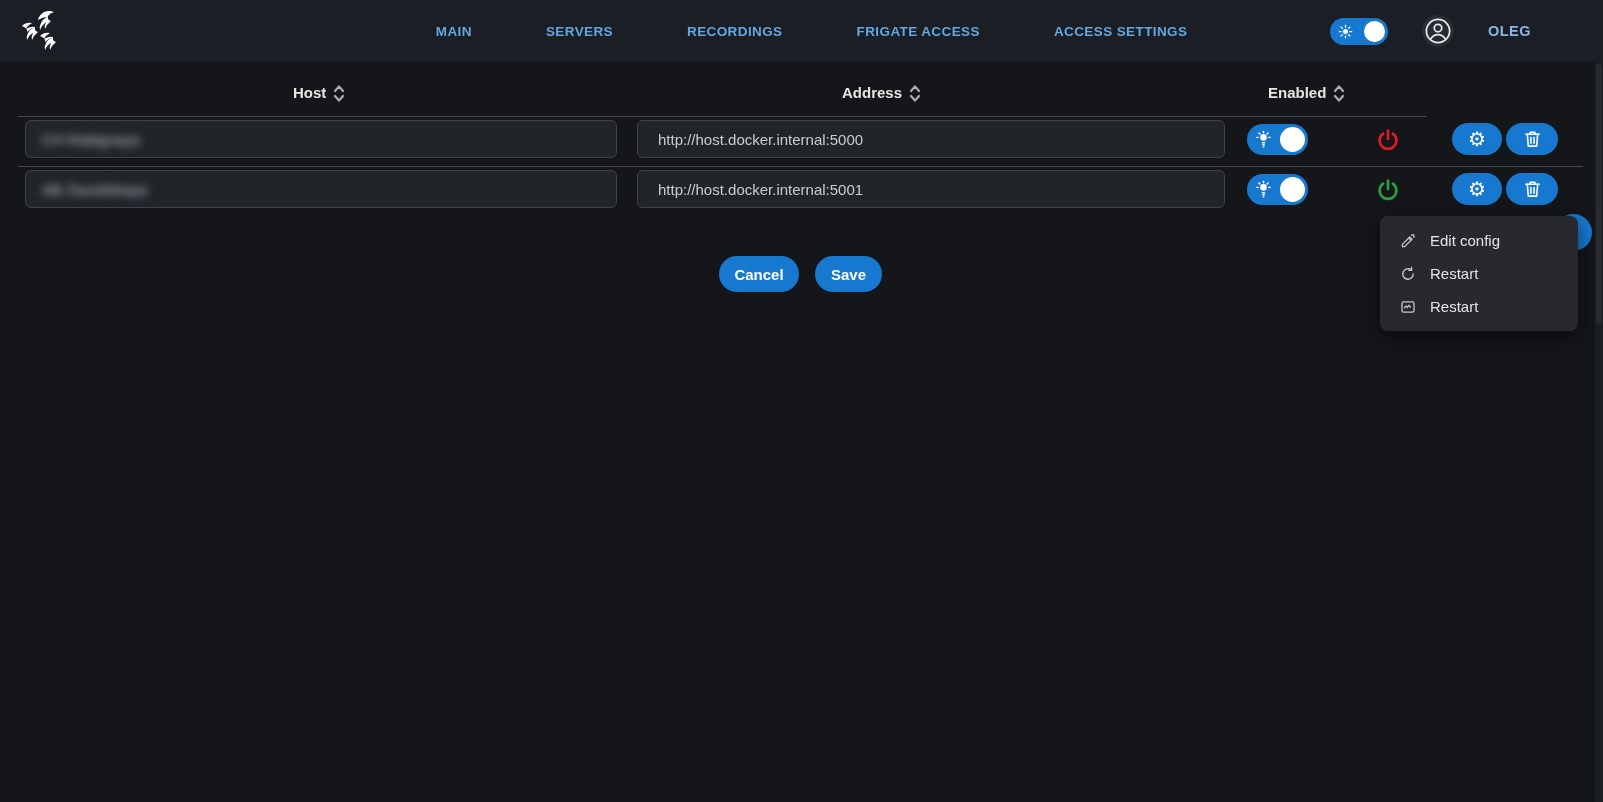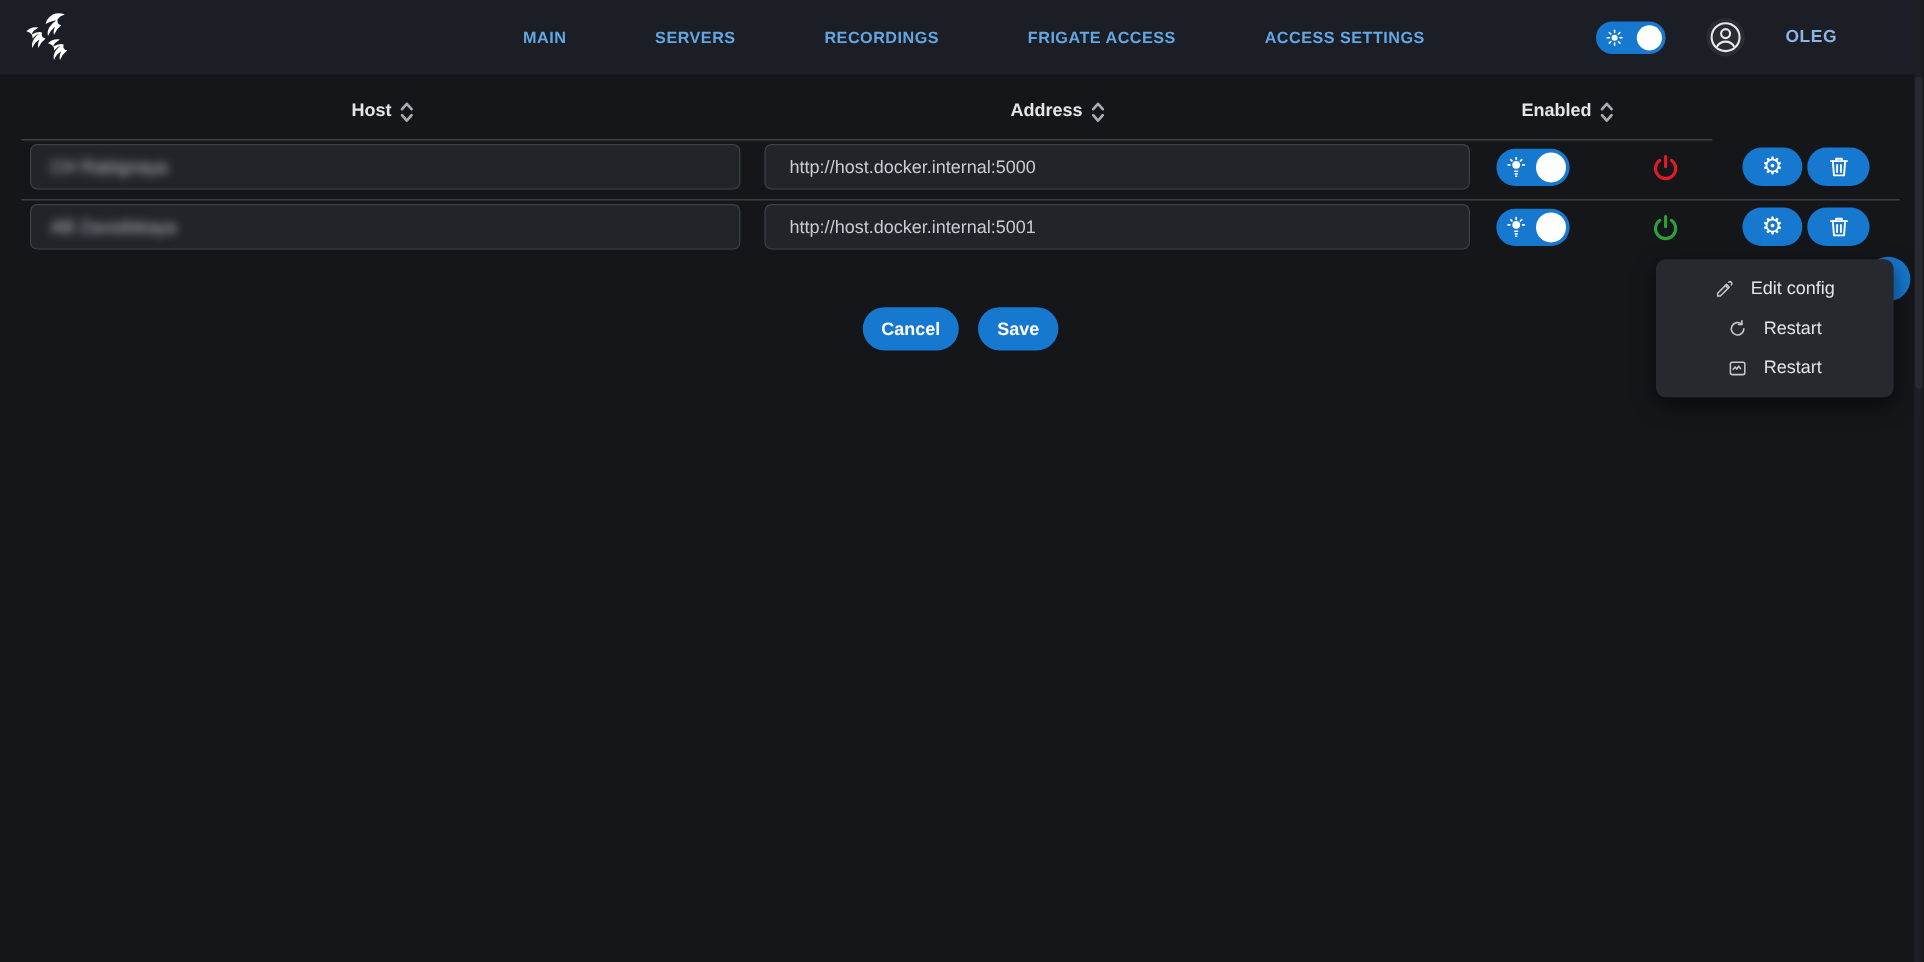--- a/index.html
+++ b/index.html
@@ -92,21 +92,21 @@
 
   
   .peek-circle {
     position:absolute; left:1555px; top:214px; width:37px; height:37px;
     border-radius:50%; background:#1778cf; z-index:1;
   }
   .menu {
     position:absolute; left:1380px; top:216px; width:198px; height:115px;
     background:#27292f; border-radius:8px; z-index:2;
     box-shadow:0 6px 18px rgba(0,0,0,.55);
-    padding:8px 0; display:flex; flex-direction:column; justify-content:space-around;align-items:center;
+    padding:8px 0; display:flex; flex-direction:column; justify-content:space-around;
   }
   .menu-item {
     display:flex; align-items:center; gap:14px; padding:0 20px;
     height:33px; cursor:pointer; color:#e2e4e8; font-size:15px;
   }
   .menu-item svg { flex:none; }
 
   
   .scroll-track {
     position:absolute; right:0; top:0; width:8px; height:802px;

